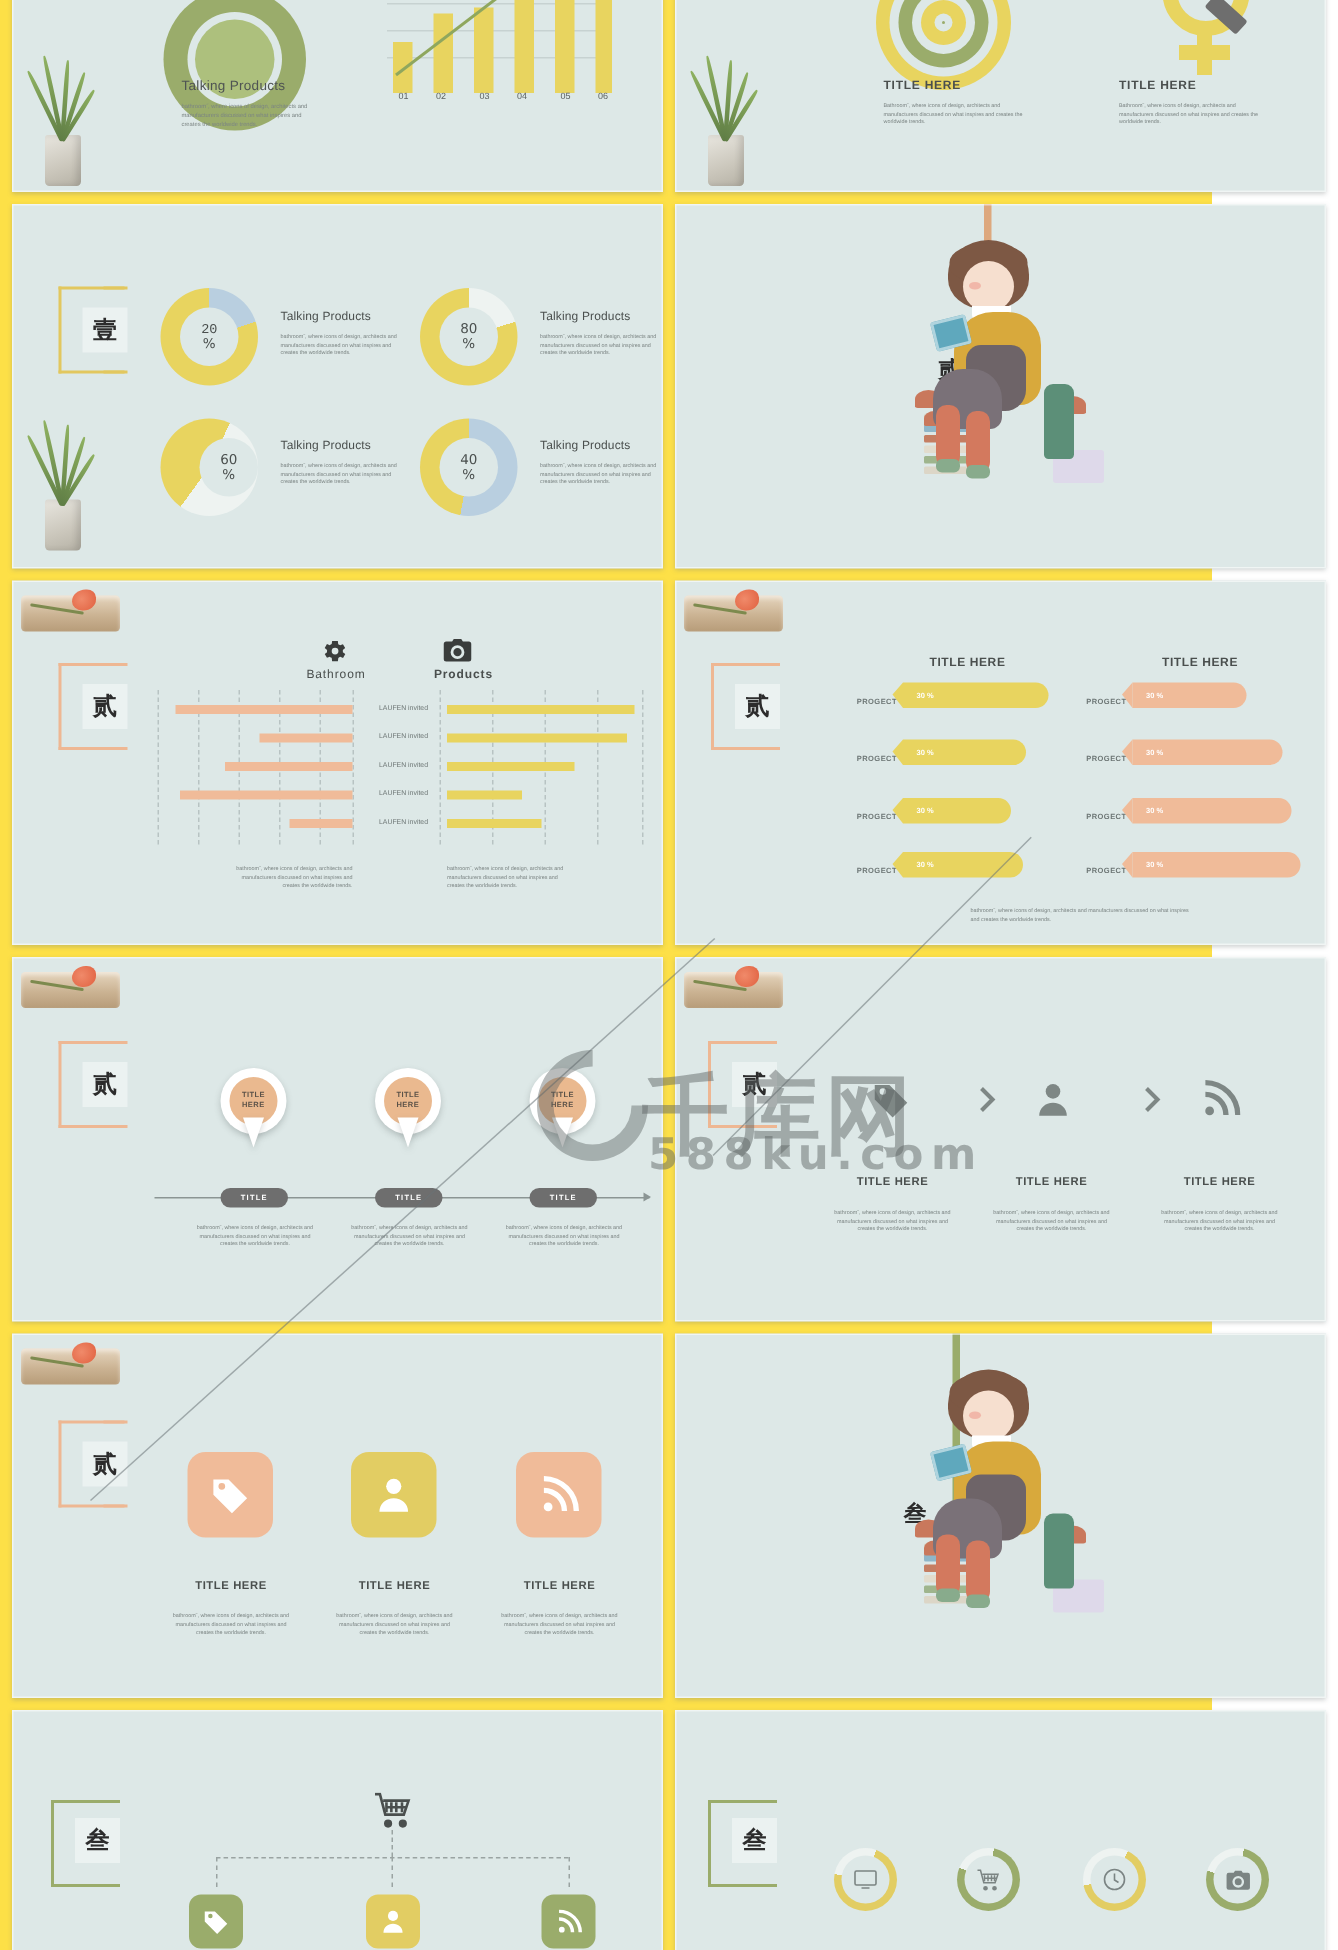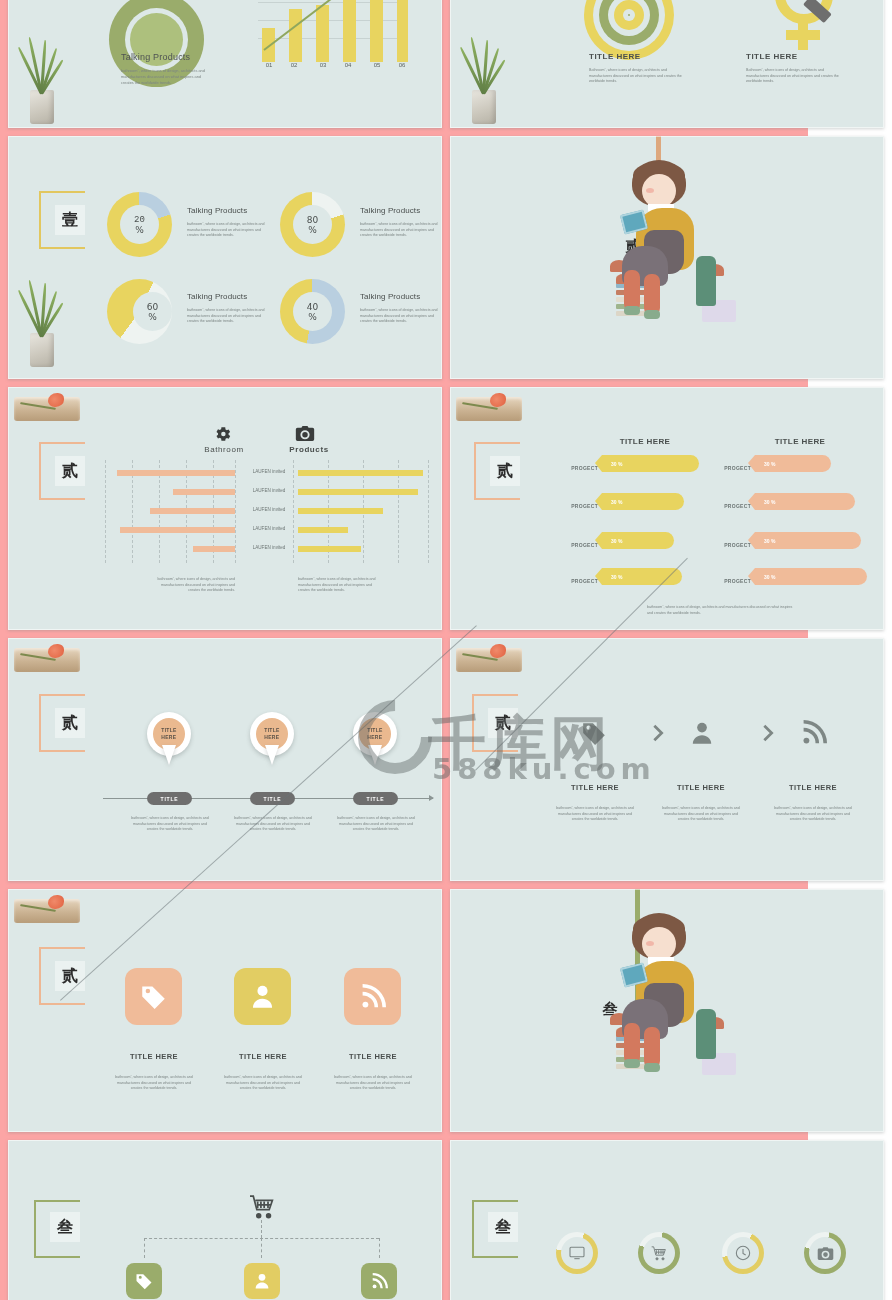--- a/index.html
+++ b/index.html
@@ -4,21 +4,21 @@
 <style>
   * { box-sizing: border-box; margin:0; padding:0; }
   html,body { background:#ffffff; }
   body {
     width:892px; height:1300px;
     font-family:"Liberation Sans", sans-serif;
     position:relative; overflow:hidden;
   }
 
   
-  .sheet { position:relative; width:808px; height:1300px; background:#fca5a5; }
+  .sheet { position:relative; width:808px; height:1300px; background:#fde047; }
   .slide {
     position:absolute;
     background:#dde8e7;
     box-shadow:0 1px 3px rgba(120,130,130,.35);
     overflow:hidden;
   }
   .slide::after{
     content:""; position:absolute; inset:0;
     border:1px solid rgba(255,255,255,.55);
     pointer-events:none;

